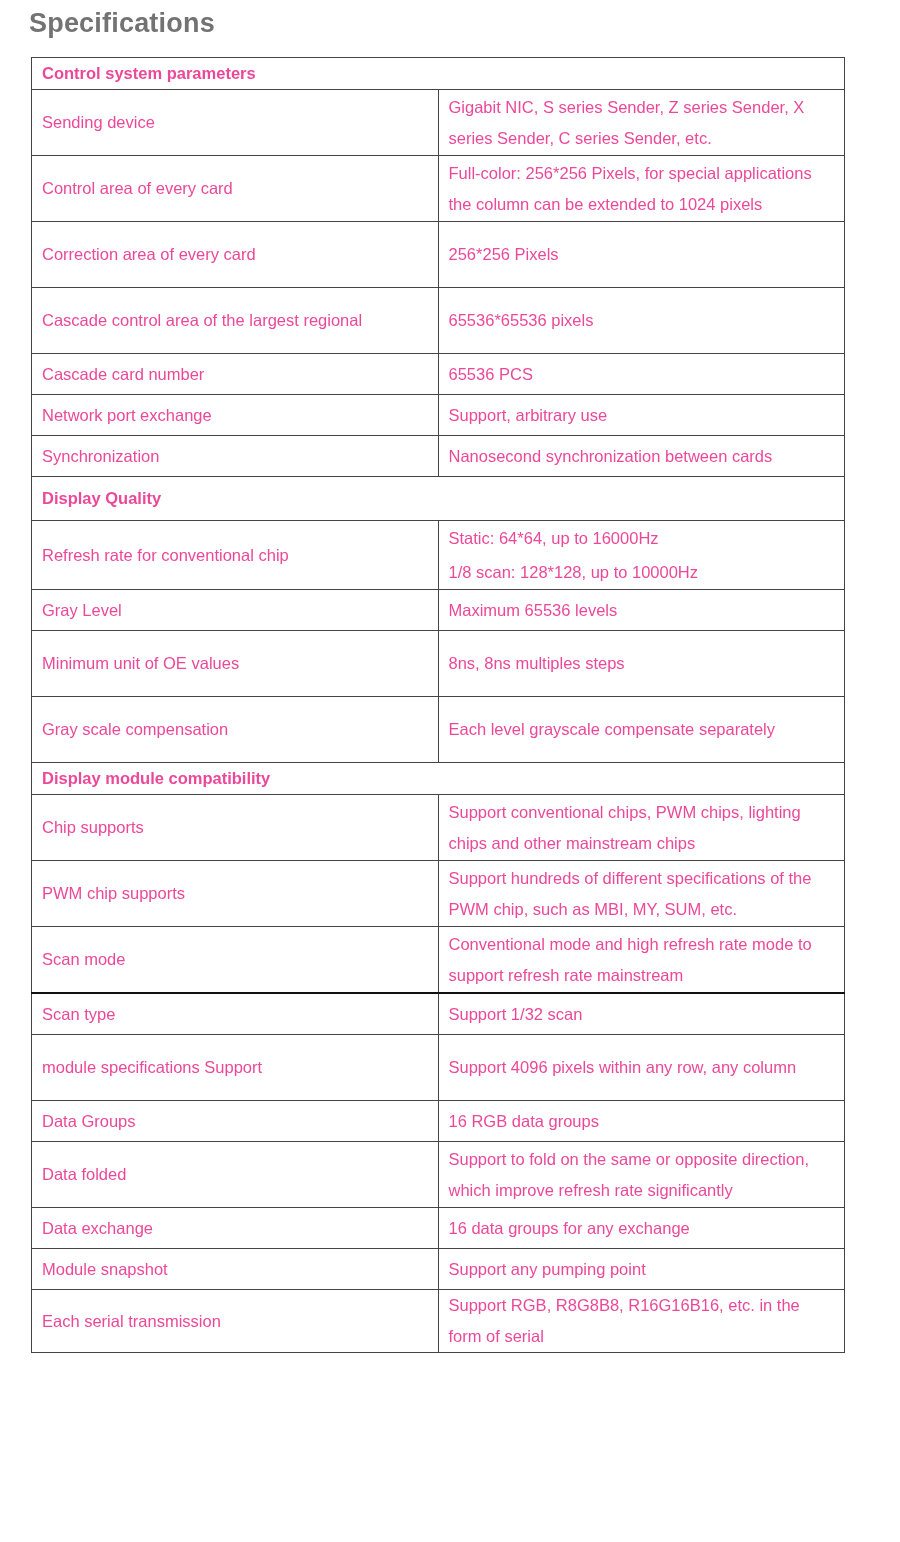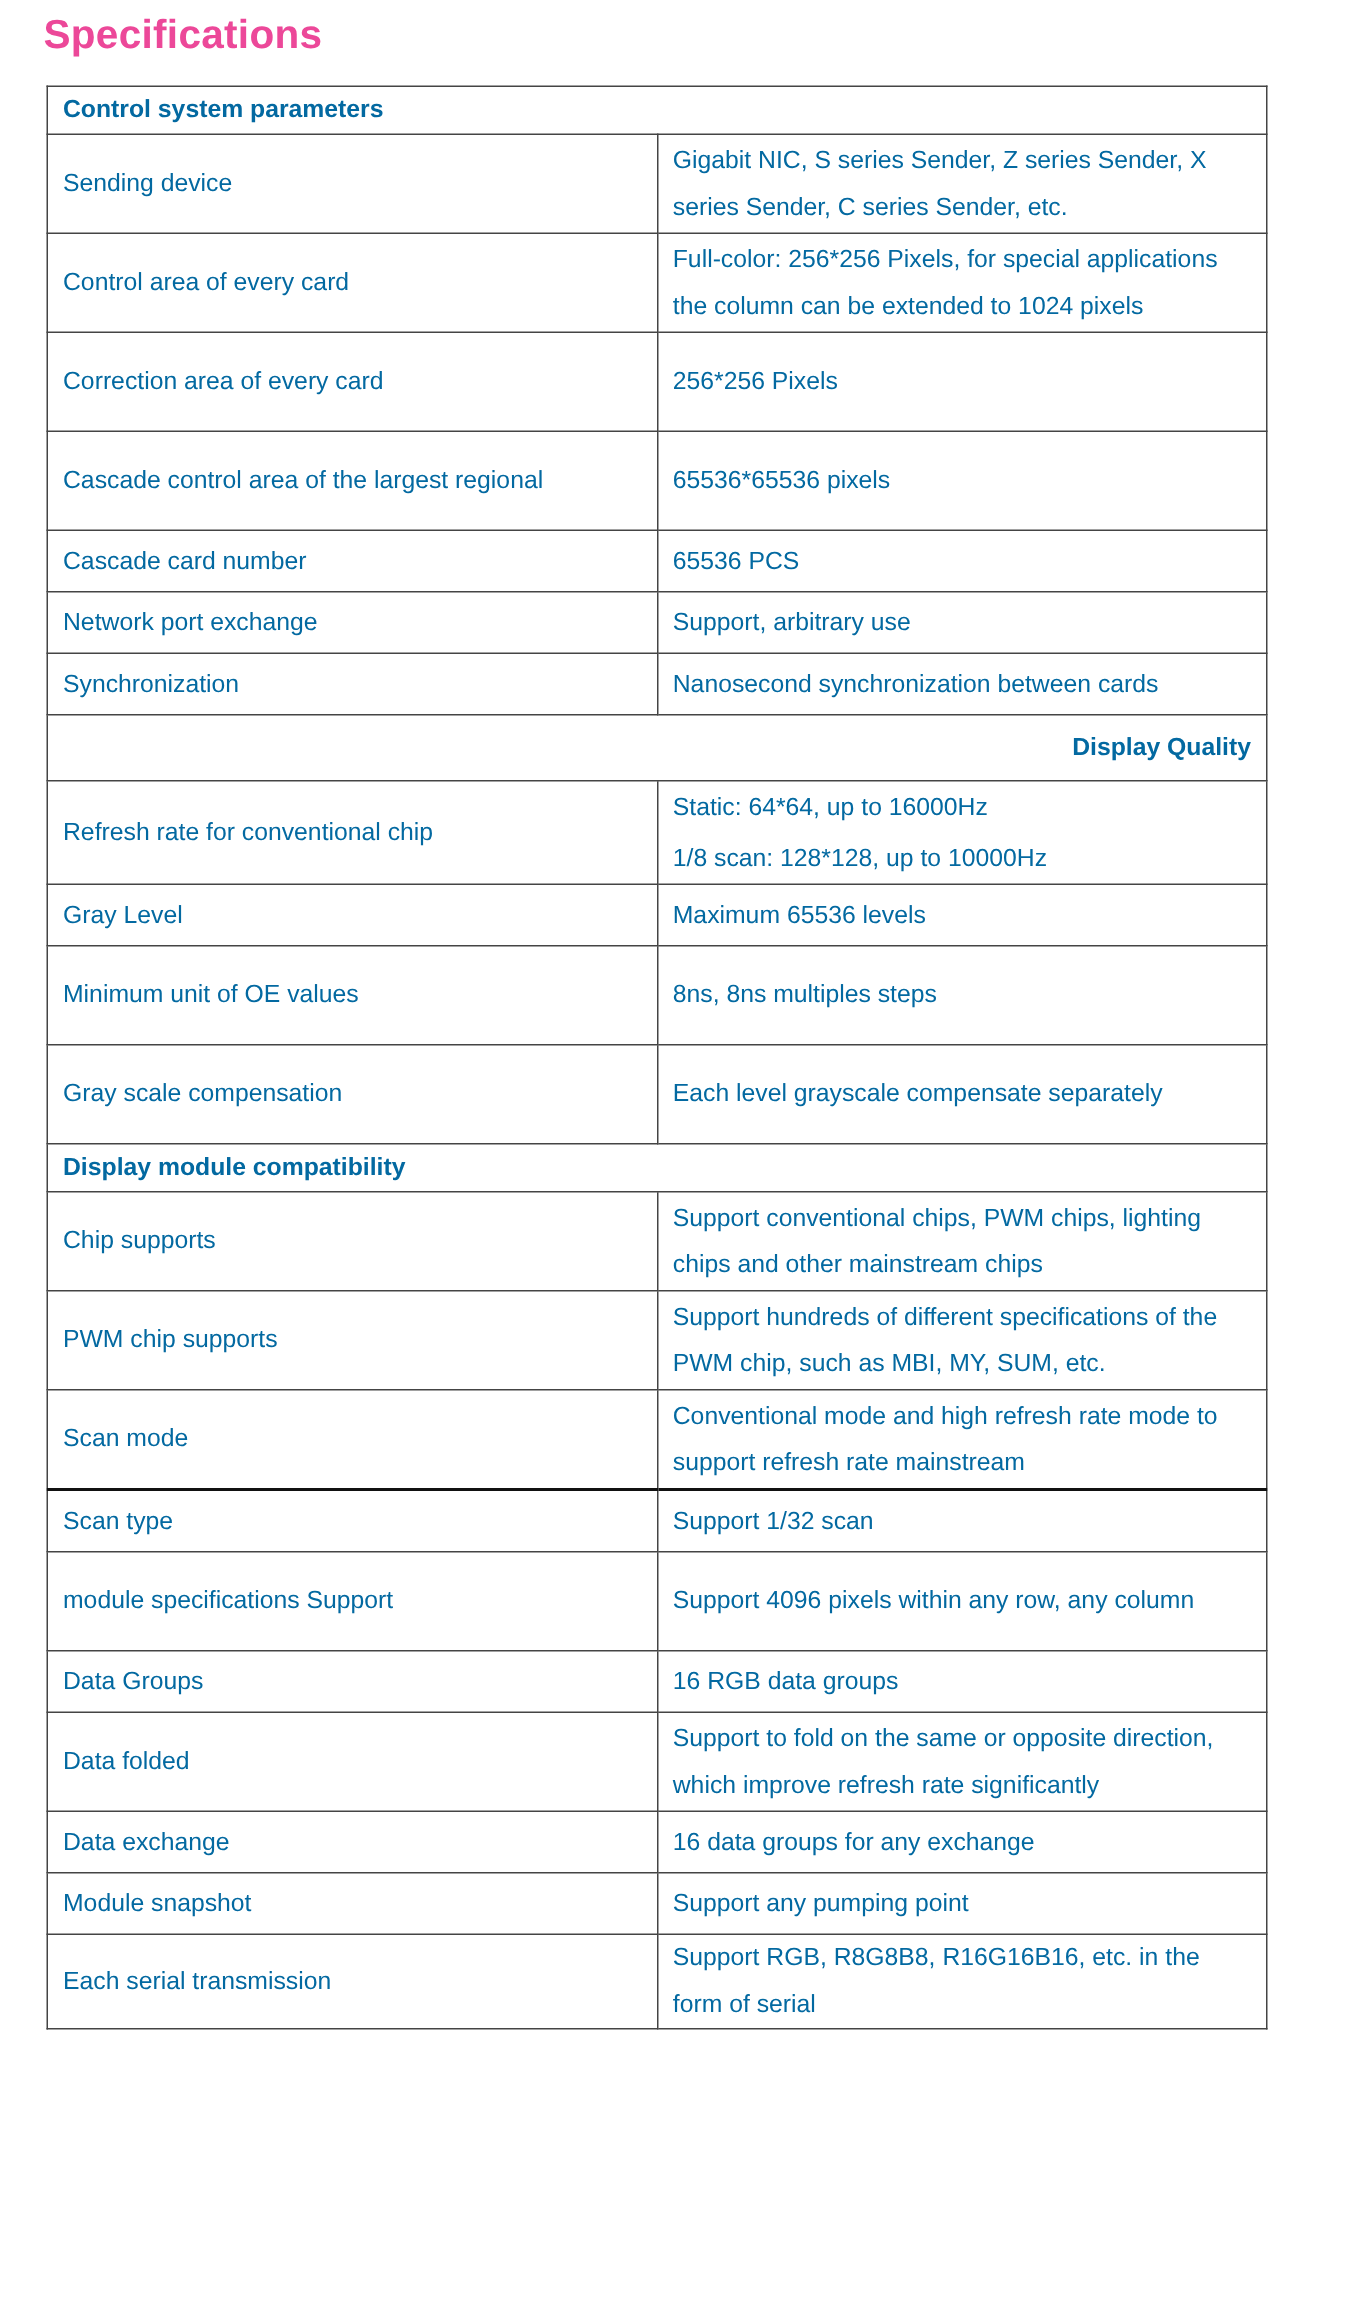--- a/index.html
+++ b/index.html
@@ -1,19 +1,19 @@
 <!DOCTYPE html>
 <html><head>
 <meta charset="utf-8">
 <style>
   html, body { margin:0; padding:0; background:#ffffff; }
   body { width:900px; height:1542px; position:relative; font-family:"Liberation Sans", sans-serif; color:#111; }
-  .title { position:absolute; left:29px; top:8px; font-size:27px; font-weight:bold; color:#ec4899; letter-spacing:0.2px; }
+  .title { position:absolute; left:29px; top:8px; font-size:27px; font-weight:bold; color:#737373; letter-spacing:0.2px; }
   table.spec { position:absolute; left:31px; top:57px; width:814px; border-collapse:collapse; table-layout:fixed; }
-  table.spec td { border:1.5px solid #444; font-size:16.5px; line-height:31px; padding:0 10px; vertical-align:middle; color:#0369a1; }
+  table.spec td { border:1.5px solid #444; font-size:16.5px; line-height:31px; padding:0 10px; vertical-align:middle; color:#ec4899; }
   td.k { width:199px; }
   td.sec { font-size:20.5px; font-weight:bold; color:#0b72b9; line-height:24px; padding:8px 10px 9px 10px; }
   tr.h68 td { height:65px; }
   tr.h43 td { height:40px; }
   tr.h71 td { height:68px; }
   tr.h49 td { height:46px; }
   tr.thick td { border-bottom:2.5px solid #111; }
   .v2 { display:block; line-height:34px; }
 </style>
 </head>
@@ -49,21 +49,21 @@
     <tr class="h43">
         <td class="k">Network port exchange</td>
         <td>Support, arbitrary use</td>
       </tr>
     <tr class="h43">
         <td class="k">Synchronization</td>
         <td>Nanosecond synchronization between cards</td>
       </tr>
 
     <tr>
-        <td class="sec" colspan="2" style="padding-top:6px;padding-bottom:6px;text-align:right;">Display Quality</td>
+        <td class="sec" colspan="2" style="padding-top:6px;padding-bottom:6px;">Display Quality</td>
       </tr>
     <tr class="h71">
         <td class="k">Refresh rate for conventional chip</td>
         <td>
           <span class="v2">Static: 64*64, up to 16000Hz</span>
           <span class="v2">1/8 scan: 128*128, up to 10000Hz</span>
         </td>
       </tr>
     <tr class="h43">
         <td class="k">Gray Level</td>

